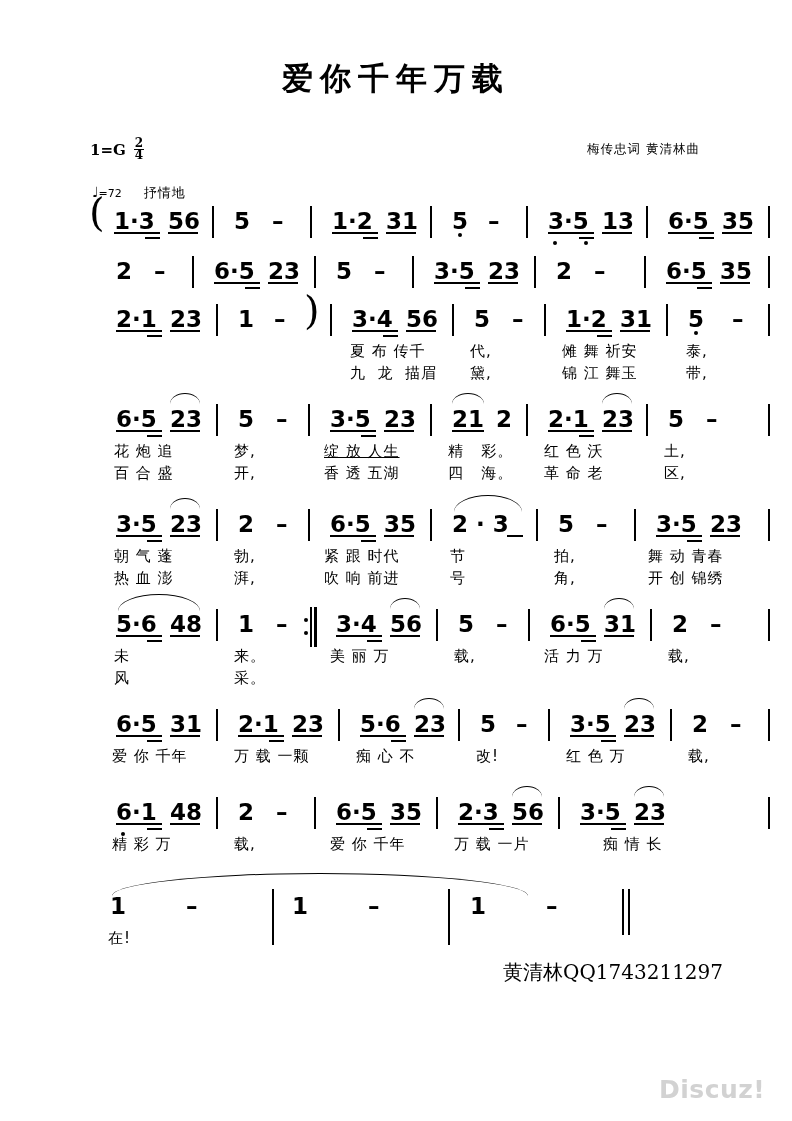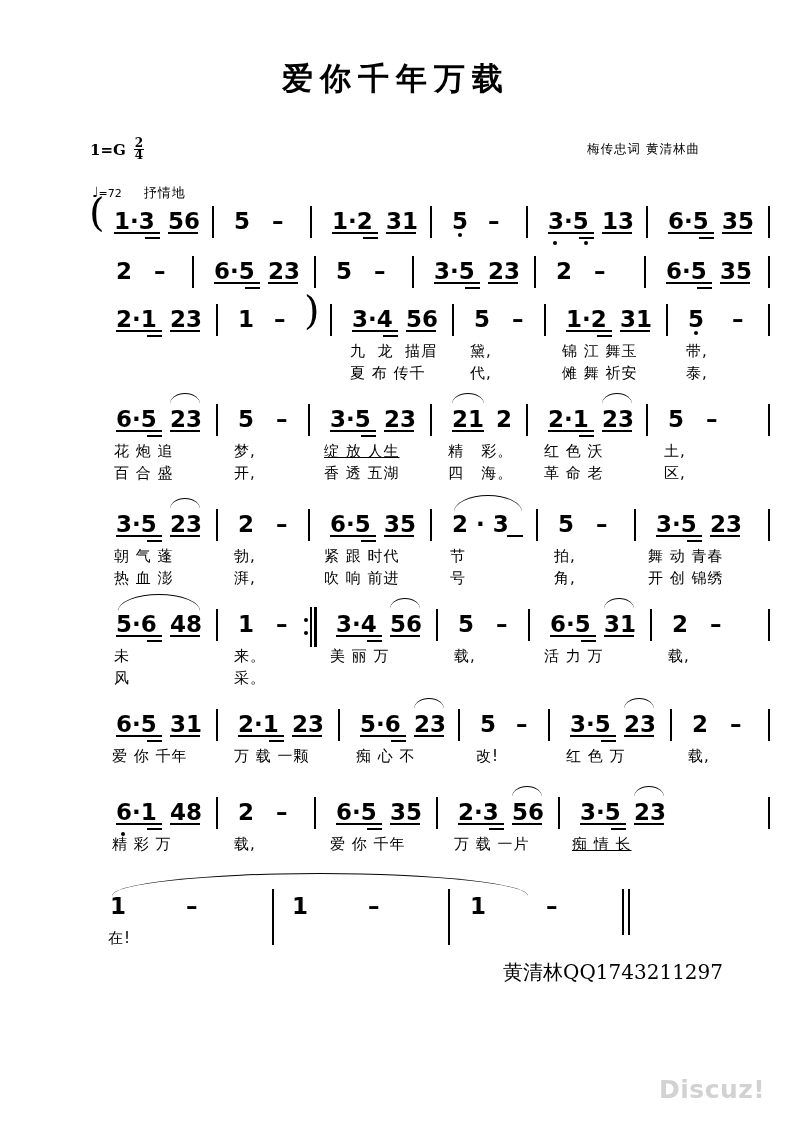--- a/index.html
+++ b/index.html
@@ -229,30 +229,30 @@
       <span class="g num" style="left:528px;">31</span>
       <div class="beam" style="left:528px;top:32px;width:30px;"></div>
       <div class="bar" style="left:574px;"></div>
 
       <span class="g num" style="left:596px;">5</span>
       <div class="odot" style="left:602px;top:33px;"></div>
       <span class="g dash" style="left:640px;">–</span>
       <div class="bar" style="left:676px;"></div>
     </div>
     <div class="lyrrow">
+      <span class="ly" style="left:258px;">夏 布 传千</span>
+      <span class="ly" style="left:378px;">代,</span>
+      <span class="ly" style="left:470px;">傩 舞 祈安</span>
+      <span class="ly" style="left:594px;">泰,</span>
+    </div>
+    <div class="lyrrow">
       <span class="ly" style="left:258px;">九  龙  描眉</span>
       <span class="ly" style="left:378px;">黛,</span>
       <span class="ly" style="left:470px;">锦 江 舞玉</span>
       <span class="ly" style="left:594px;">带,</span>
-    </div>
-    <div class="lyrrow">
-      <span class="ly" style="left:258px;">夏 布 传千</span>
-      <span class="ly" style="left:378px;">代,</span>
-      <span class="ly" style="left:470px;">傩 舞 祈安</span>
-      <span class="ly" style="left:594px;">泰,</span>
     </div>
   </div>
 
   <div class="system" style="top:398px;">
     <div class="noterow">
       <span class="g num" style="left:24px;">6·5</span>
       <div class="beam" style="left:24px;top:32px;width:46px;"></div>
       <div class="beam2" style="left:55px;top:37px;width:15px;"></div>
       <span class="g num" style="left:78px;">23</span>
       <div class="beam" style="left:78px;top:32px;width:30px;"></div>
@@ -503,21 +503,21 @@
       <span class="g num" style="left:542px;">23</span>
       <div class="beam" style="left:542px;top:32px;width:30px;"></div>
       <div class="slur" style="left:542px;top:-5px;width:30px;"></div>
       <div class="bar" style="left:676px;"></div>
     </div>
     <div class="lyrrow">
       <span class="ly" style="left:20px;">精 彩 万</span>
       <span class="ly" style="left:142px;">载,</span>
       <span class="ly" style="left:238px;">爱 你 千年</span>
       <span class="ly" style="left:362px;">万 载 一片</span>
-      <span class="ly" style="left:480px;text-decoration:underline;">痴 情 长</span>
+      <span class="ly" style="left:511px;">痴 情 长</span>
     </div>
   </div>
 
   <div class="system" style="top:885px;">
     <div class="noterow">
       <div class="slur big" style="left:20px;top:-12px;width:416px;height:22px;"></div>
       <span class="g num" style="left:18px;">1</span>
       <span class="g dash" style="left:94px;">–</span>
       <div class="bar tall" style="left:180px;"></div>
 

